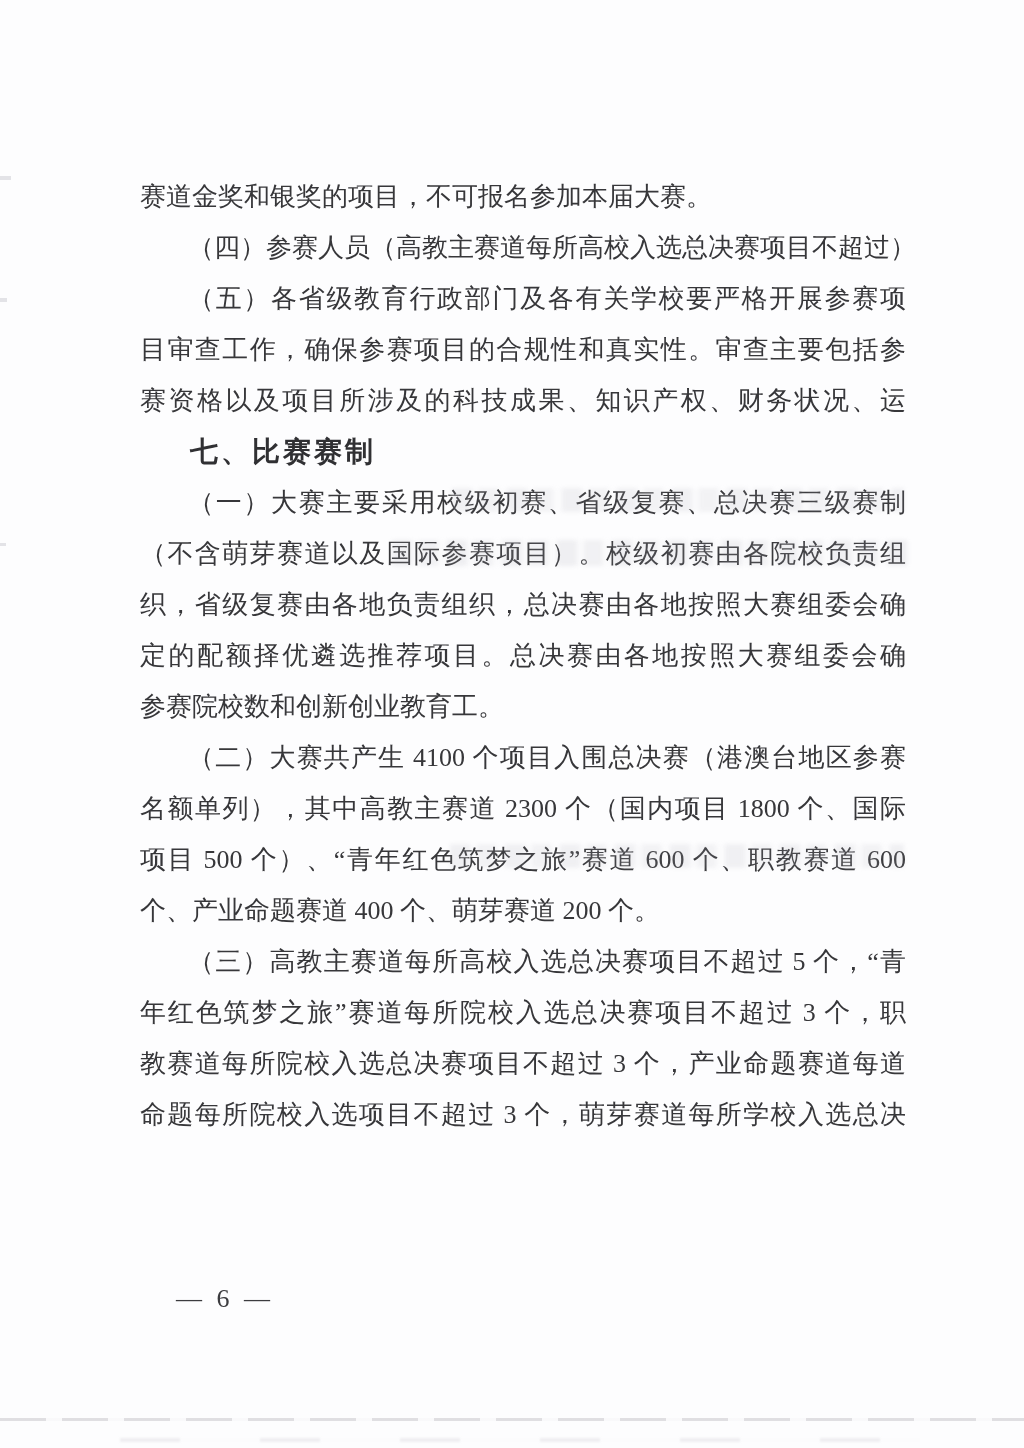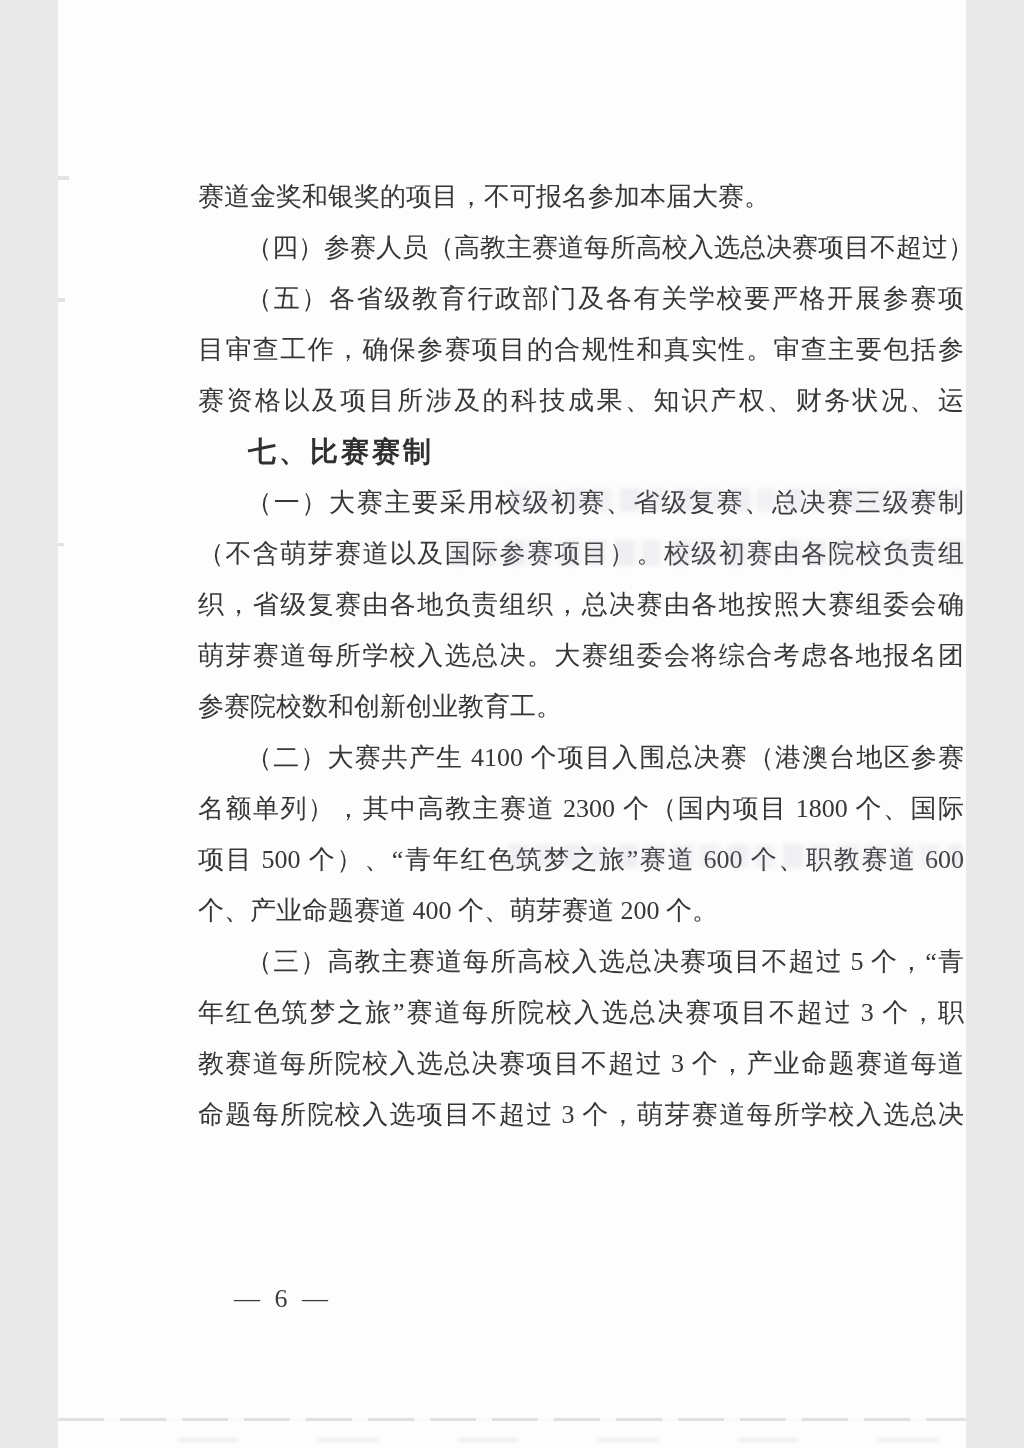--- a/index.html
+++ b/index.html
@@ -1,18 +1,18 @@
 <!DOCTYPE html>
 <html><head>
 <meta charset="utf-8">
 <style>
   html,body{margin:0;padding:0;background:#e9e9e9;}
   .page{
     position:relative;
-    width:908px;height:1448px;
+    width:1024px;height:1448px;
     margin:0 auto;
     background:#fdfdfe;
     overflow:hidden;
     font-family:"Liberation Serif","DejaVu Serif",serif;
     color:#37373a;
   }
   .textblock{
     position:absolute;
     left:140px;top:171px;
     width:766px;
@@ -93,21 +93,21 @@
   <div class="textblock">
     <div class="l end">赛道金奖和银奖的项目，不可报名参加本届大赛。</div>
     <div class="l ind fill">（四）参赛人员（高教主赛道每所高校入选总决赛项目不超过）</div>
     <div class="l ind fill">（五）各省级教育行政部门及各有关学校要严格开展参赛项</div>
     <div class="l fill">目审查工作，确保参赛项目的合规性和真实性。审查主要包括参</div>
     <div class="l fill">赛资格以及项目所涉及的科技成果、知识产权、财务状况、运</div>
     <div class="l head">七、比赛赛制</div>
     <div class="l ind fill">（一）大赛主要采用校级初赛、省级复赛、总决赛三级赛制</div>
     <div class="l fill">（不含萌芽赛道以及国际参赛项目）。校级初赛由各院校负责组</div>
     <div class="l fill">织，省级复赛由各地负责组织，总决赛由各地按照大赛组委会确</div>
-    <div class="l fill">萌芽赛道每所学校入选总决。大赛组委会将综合考虑各地报名团</div>
+    <div class="l fill">定的配额择优遴选推荐项目。总决赛由各地按照大赛组委会确</div>
     <div class="l end">参赛院校数和创新创业教育工。</div>
     <div class="l ind fill">（二）大赛共产生 4100 个项目入围总决赛（港澳台地区参赛</div>
     <div class="l fill">名额单列），其中高教主赛道 2300 个（国内项目 1800 个、国际</div>
     <div class="l fill">项目 500 个）、“青年红色筑梦之旅”赛道 600 个、职教赛道 600</div>
     <div class="l end">个、产业命题赛道 400 个、萌芽赛道 200 个。</div>
     <div class="l ind fill">（三）高教主赛道每所高校入选总决赛项目不超过 5 个，“青</div>
     <div class="l fill">年红色筑梦之旅”赛道每所院校入选总决赛项目不超过 3 个，职</div>
     <div class="l fill">教赛道每所院校入选总决赛项目不超过 3 个，产业命题赛道每道</div>
     <div class="l fill">命题每所院校入选项目不超过 3 个，萌芽赛道每所学校入选总决</div>
   </div>

